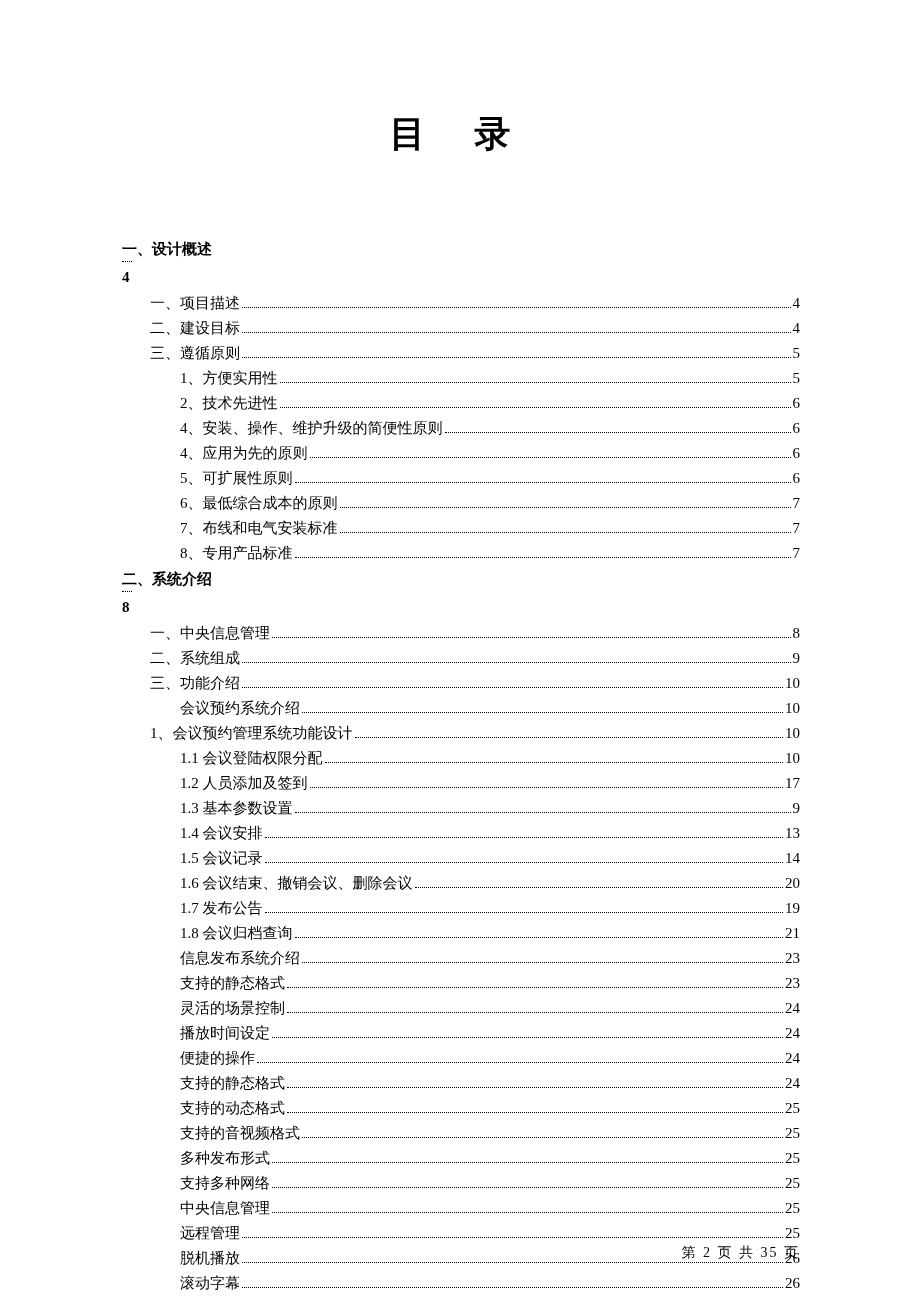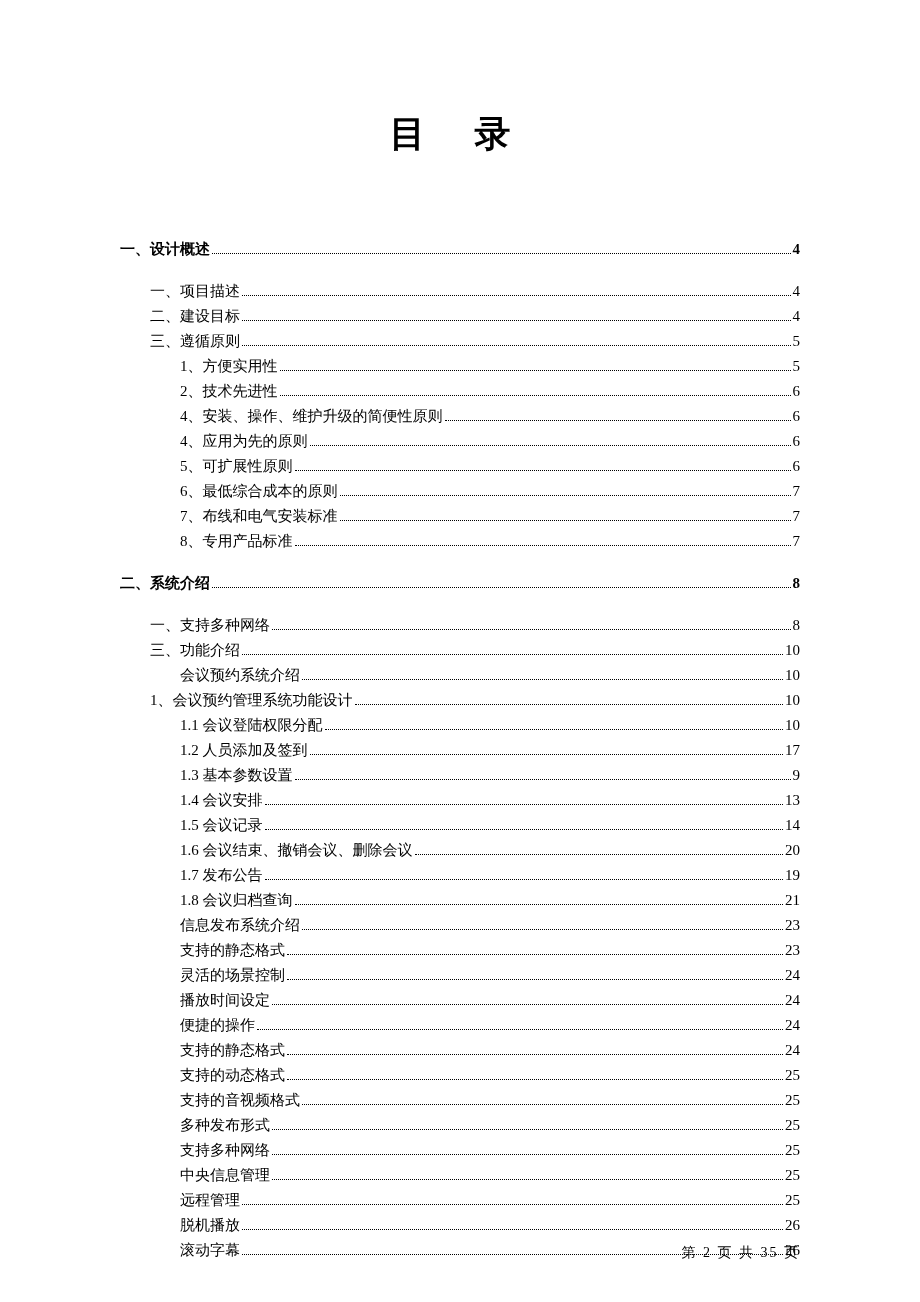--- a/index.html
+++ b/index.html
@@ -35,25 +35,25 @@
   }
   .toc-dots {
     flex: 1 1 auto;
     border-bottom: 1.5px dotted #000;
     margin: 0 2px 3px 2px;
     min-width: 10px;
   }
   .toc-page {
     flex: 0 0 auto;
   }
-  .indent-0 { padding-left: 0; }
+  .indent-0 { padding-left: 0; flex-direction: column; }
   .indent-1 { padding-left: 30px; }
   .indent-2 { padding-left: 60px; }
   .bold { font-weight: bold; }
-  .section-gap { margin-top: 18px; }
+  .section-gap { margin-top: 2px; }
 
   .footer {
     position: absolute;
     bottom: 40px;
     right: 120px;
     font-size: 14px;
     letter-spacing: 2px;
   }
 </style>
 </head>
@@ -121,23 +121,28 @@
       <span class="toc-label">8、专用产品标准</span>
       <span class="toc-dots"></span>
       <span class="toc-page">7</span>
     </div>
     <div class="toc-entry indent-0 bold section-gap">
       <span class="toc-label">二、系统介绍</span>
       <span class="toc-dots"></span>
       <span class="toc-page">8</span>
     </div>
     <div class="toc-entry indent-1 section-gap">
-      <span class="toc-label">一、支持多种网络</span>
+      <span class="toc-label">一、中央信息管理</span>
       <span class="toc-dots"></span>
       <span class="toc-page">8</span>
+    </div>
+    <div class="toc-entry indent-1">
+      <span class="toc-label">二、系统组成</span>
+      <span class="toc-dots"></span>
+      <span class="toc-page">9</span>
     </div>
     <div class="toc-entry indent-1">
       <span class="toc-label">三、功能介绍</span>
       <span class="toc-dots"></span>
       <span class="toc-page">10</span>
     </div>
     <div class="toc-entry indent-2">
       <span class="toc-label">会议预约系统介绍</span>
       <span class="toc-dots"></span>
       <span class="toc-page">10</span>

